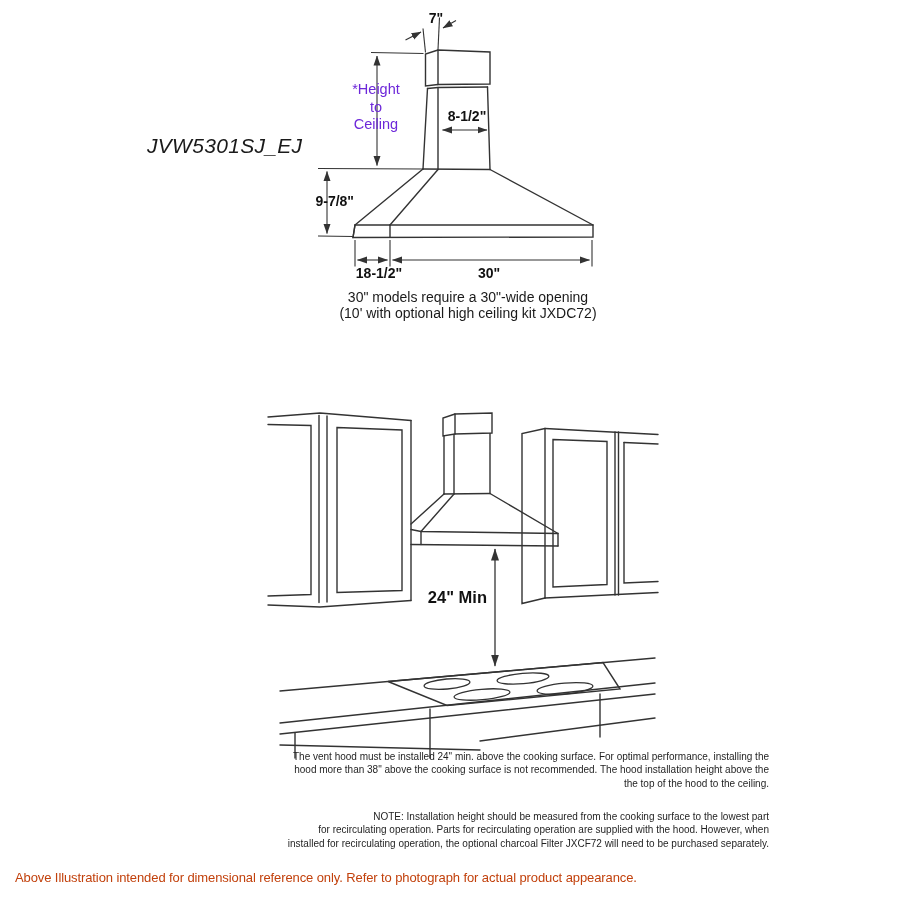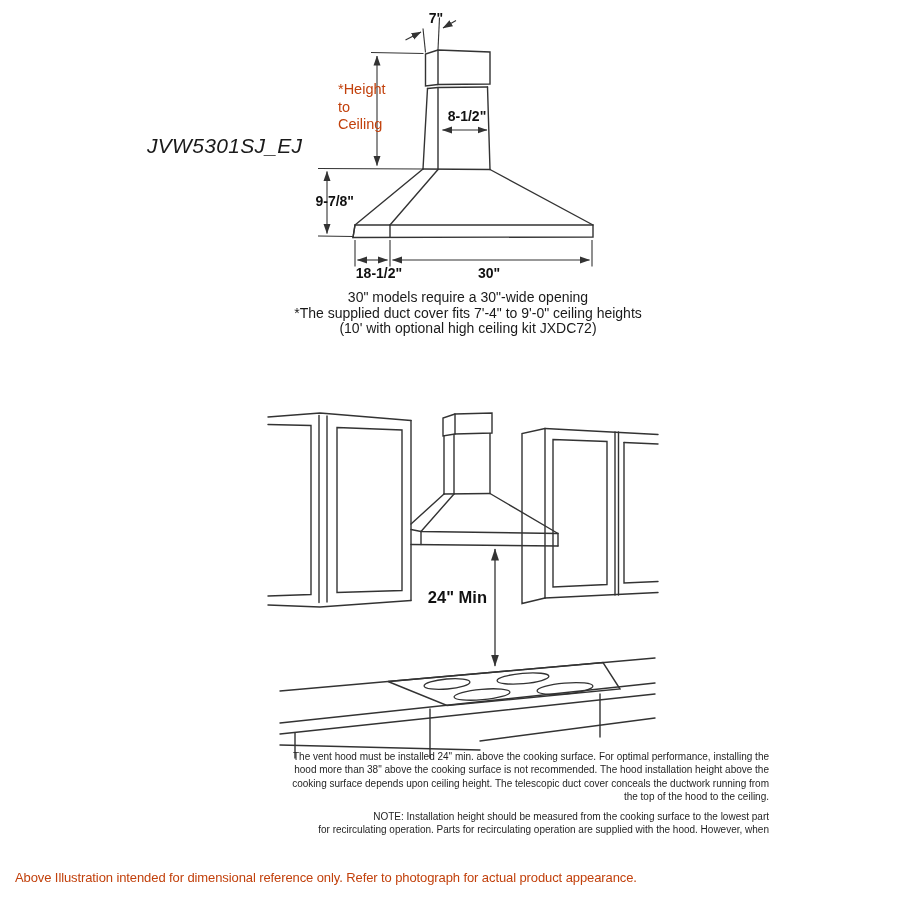--- a/index.html
+++ b/index.html
@@ -5,21 +5,21 @@
   html,body{margin:0;padding:0;background:#ffffff;}
   .canvas{
     position:relative;width:900px;height:900px;background:#ffffff;overflow:hidden;
     font-family:"Liberation Sans","DejaVu Sans",sans-serif;color:#1c1c1c;
   }
   .art{position:absolute;left:0;top:0;}
   .txt{position:absolute;white-space:nowrap;}
   .model-label{left:147px;top:134px;font-size:21px;letter-spacing:.3px;color:#1a1a1a;font-style:italic;}
   .dim{font-weight:bold;font-size:14px;color:#111;}
   .dim-7{left:420px;top:10px;width:32px;text-align:center;}
-  .h2c{left:338px;top:81px;width:76px;text-align:left;font-size:14.5px;line-height:17.5px;color:#c2410c;}
+  .h2c{left:338px;top:81px;width:76px;text-align:center;font-size:14.5px;line-height:17.5px;color:#6d28d9;}
   .dim-8half{left:436px;top:108px;width:62px;text-align:center;}
   .dim-978{left:294px;top:193px;width:60px;text-align:right;}
   .dim-18half{left:347px;top:265px;width:64px;text-align:center;}
   .dim-30{left:458px;top:265px;width:62px;text-align:center;}
   .caption{left:216px;top:290px;width:504px;text-align:center;font-size:14px;line-height:15.5px;color:#1a1a1a;}
   .dim-24min{left:378px;top:588px;width:109px;text-align:right;font-size:16.5px;}
   .para{left:247px;width:522px;font-size:10px;line-height:13.4px;color:#1f1f1f;text-align:right;}
   .para1{top:750px;}
   .para2{top:810px;}
   .footer{left:15px;top:870px;width:882px;font-size:13px;letter-spacing:-.1px;color:#c2410c;}
@@ -148,33 +148,32 @@
   <div class="txt dim dim-8half">8-1/2"</div>
 
   <div class="txt dim dim-978">9-7/8"</div>
 
   <div class="txt dim dim-18half">18-1/2"</div>
 
   <div class="txt dim dim-30">30"</div>
 
   <div class="txt caption">
     <div>30" models require a 30"-wide opening</div>
-    <div>*The supplied duct cover fits 7'-4" to 9'-0" ceiling heights</div>
     <div>(10' with optional high ceiling kit JXDC72)</div>
   </div>
 
   <div class="txt dim dim-24min">24" Min</div>
 
   <div class="txt para para1">
     <div>The vent hood must be installed 24" min. above the cooking surface. For optimal performance, installing the</div>
     <div>hood more than 38" above the cooking surface is not recommended. The hood installation height above the</div>
-    <div>cooking surface depends upon ceiling height. The telescopic duct cover conceals the ductwork running from</div>
     <div>the top of the hood to the ceiling.</div>
   </div>
 
   <div class="txt para para2">
     <div>NOTE: Installation height should be measured from the cooking surface to the lowest part</div>
     <div>for recirculating operation. Parts for recirculating operation are supplied with the hood. However, when</div>
+    <div>installed for recirculating operation, the optional charcoal Filter JXCF72 will need to be purchased separately.</div>
   </div>
 
   <div class="txt footer">Above Illustration intended for dimensional reference only. Refer to photograph for actual product appearance.</div>
 
 </div>
 
 </body></html>

